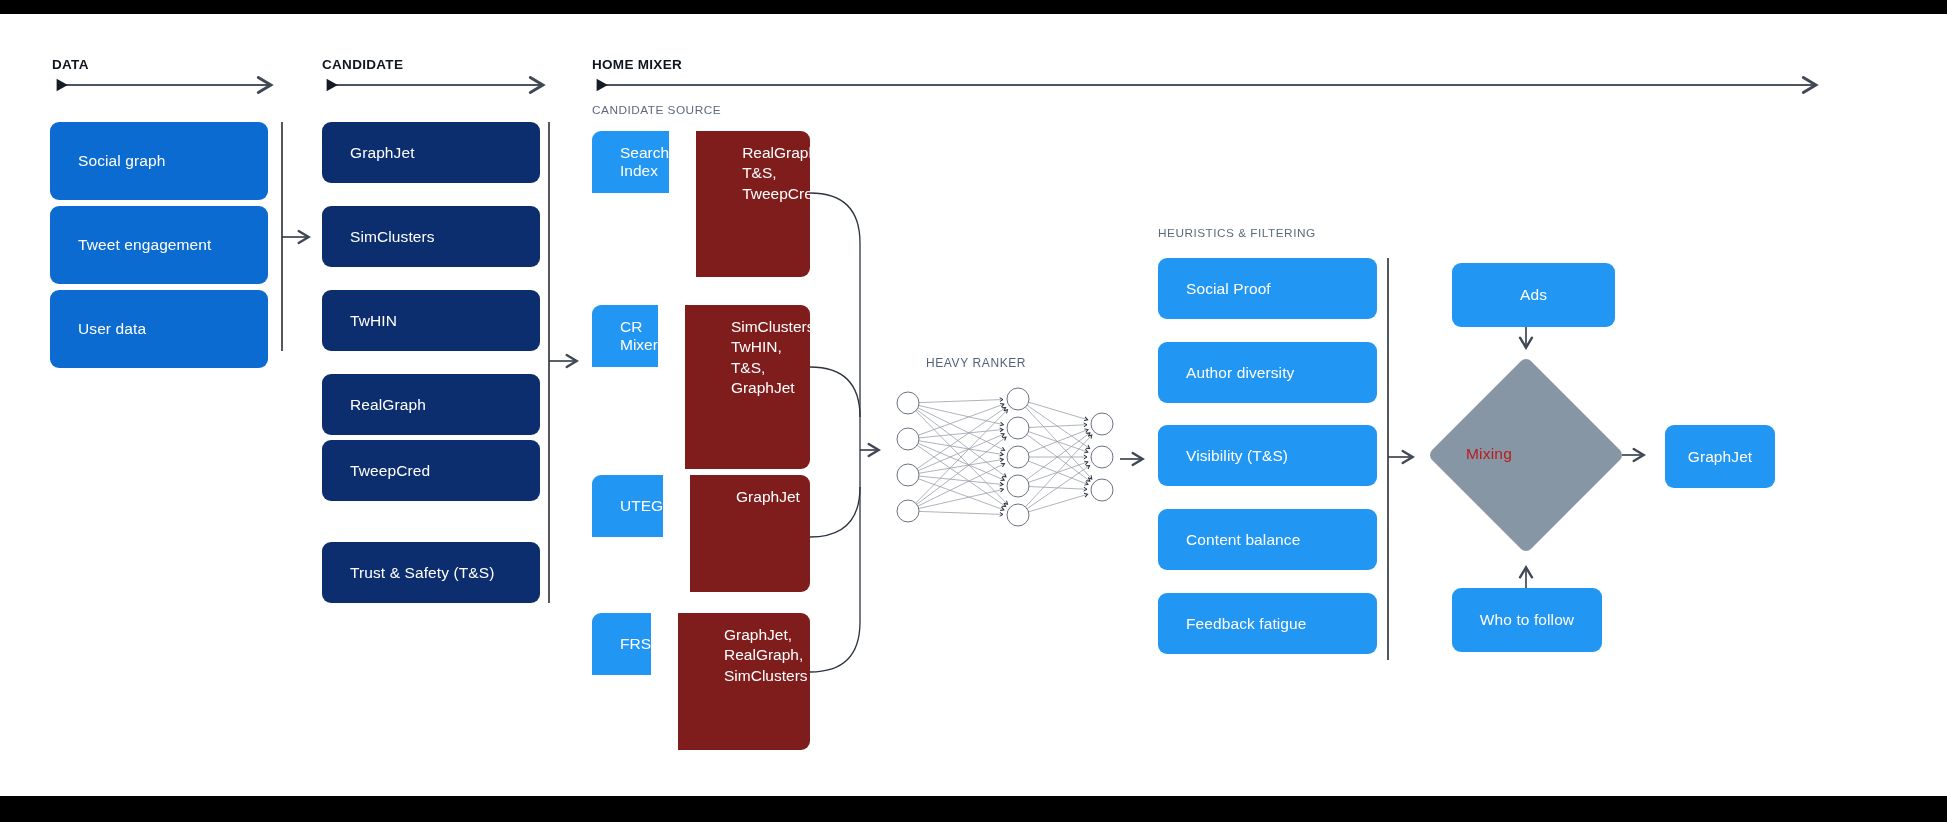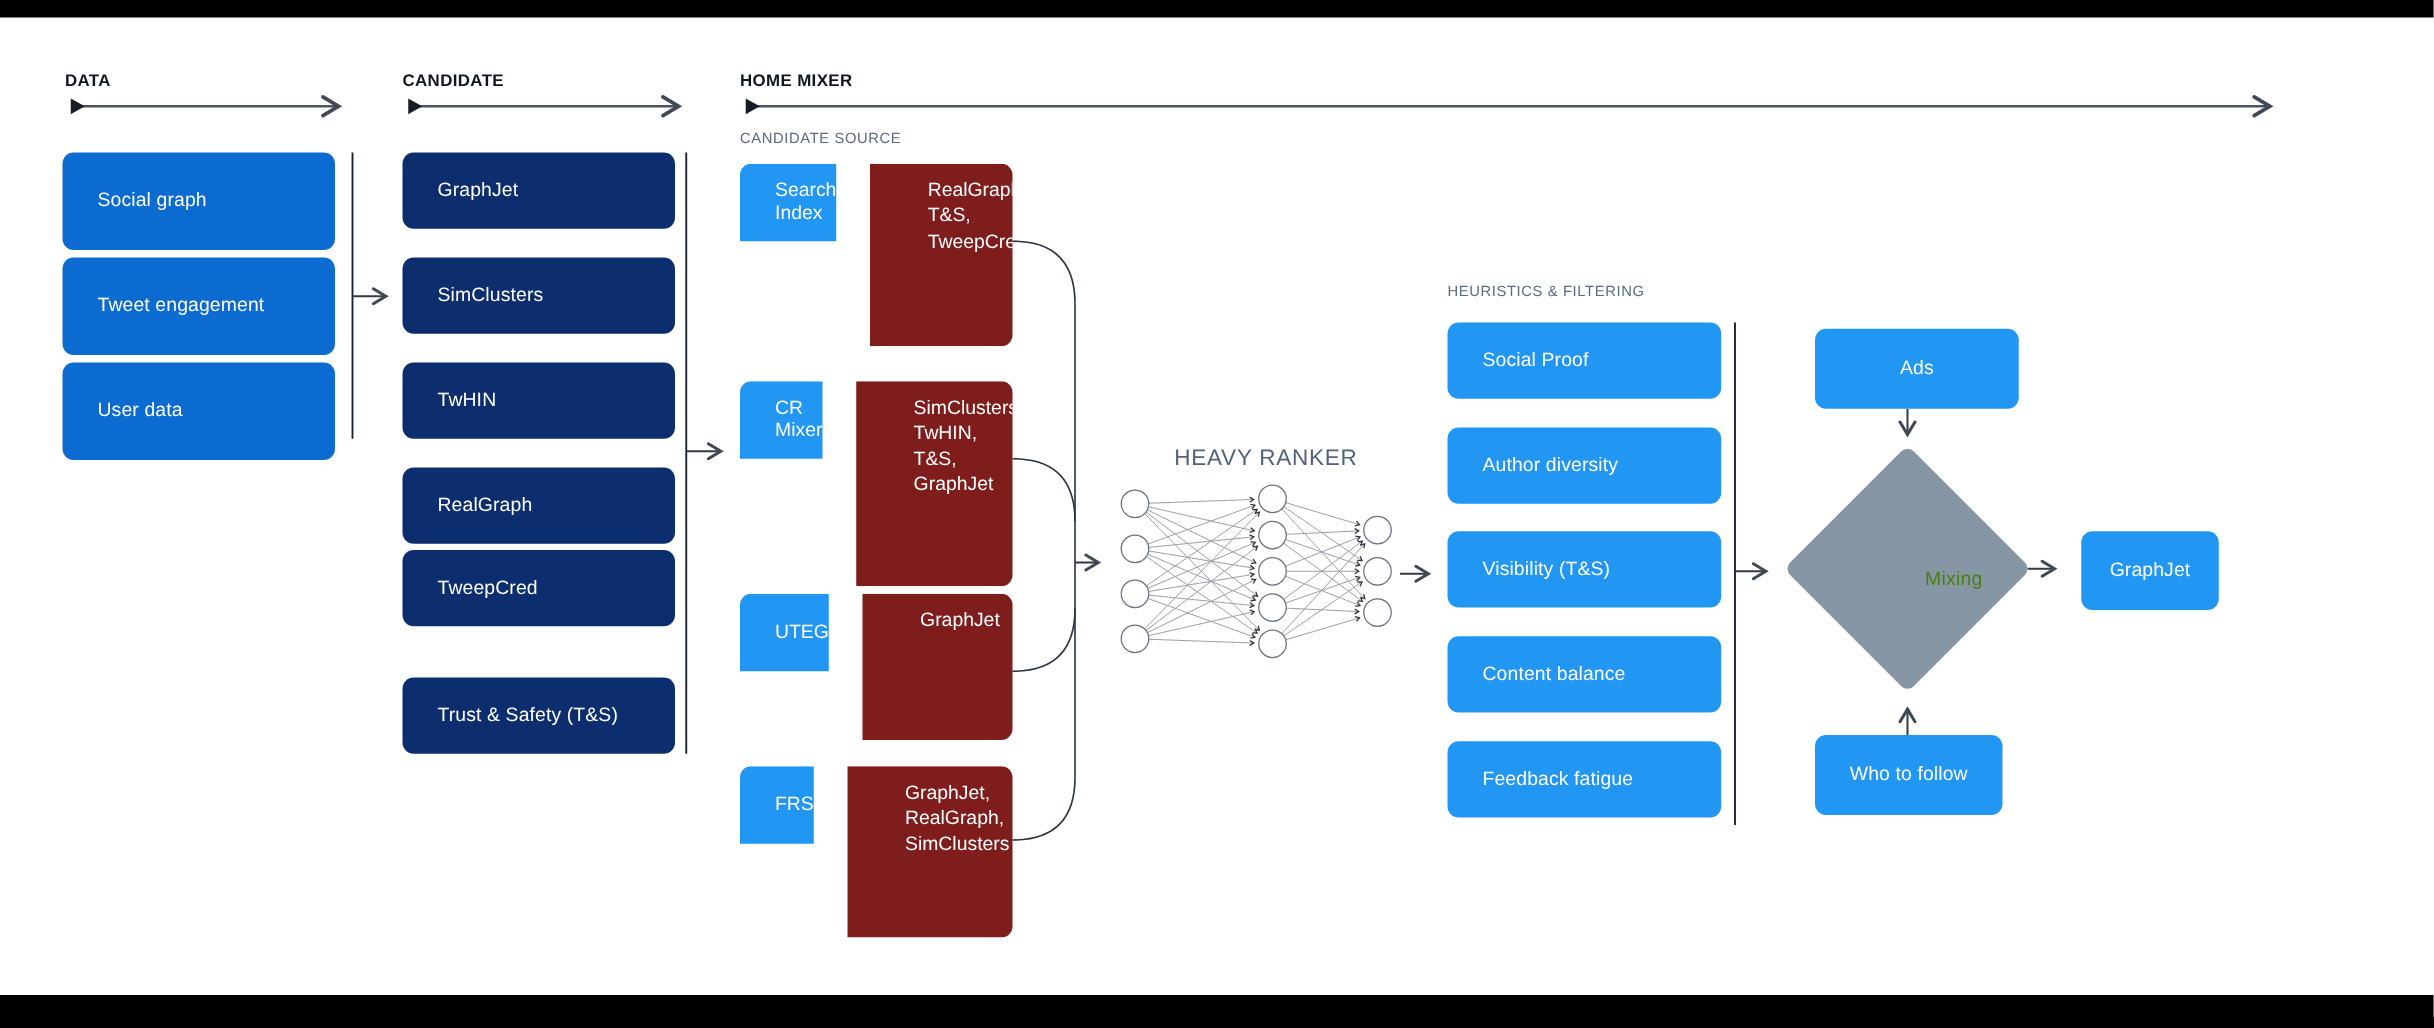--- a/index.html
+++ b/index.html
@@ -7,38 +7,38 @@
     width:1947px;height:822px;position:relative;overflow:hidden;
     font-family:"Liberation Sans", sans-serif;
     -webkit-font-smoothing:antialiased;
   }
   .bar{position:absolute;left:0;width:1947px;background:#000;}
   .bar.top{top:0;height:14px;}
   .bar.bottom{top:796px;height:26px;}
 
   .sec-label{position:absolute;font-size:13.5px;font-weight:700;color:#10161f;letter-spacing:.3px;white-space:nowrap;}
   .sub-label{position:absolute;font-size:11.8px;font-weight:500;color:#5b6b7e;letter-spacing:.5px;white-space:nowrap;}
-  .hr-label{position:absolute;left:926px;top:356px;width:160px;text-align:right;
-            font-size:18px;font-weight:500;color:#52627a;letter-spacing:.6px;white-space:nowrap;}
+  .hr-label{position:absolute;left:926px;top:356px;width:160px;text-align:left;
+            font-size:12px;font-weight:500;color:#52627a;letter-spacing:.6px;white-space:nowrap;}
 
   .box{position:absolute;border-radius:9px;color:#fff;font-size:15.5px;letter-spacing:.1px;
        display:flex;align-items:center;}
   .box.pad{padding-left:28px;}
   .data-box{left:50px;width:190px;height:78px;background:#0b6bd0;}
   .feat-box{left:322px;width:190px;height:61px;background:#0d2e6e;}
   .heur-box{left:1158px;width:191px;height:61px;background:#2196f3;}
 
   .cbox{position:absolute;left:592px;width:218px;border-radius:9px;overflow:hidden;color:#fff;font-size:15.5px;}
   .cbox-head{height:62px;background:#2196f3;display:flex;align-items:center;padding-left:28px;}
   .cbox-sub{background:#7f1d1d;flex:1;padding:12px 22px 0 46px;line-height:1.32;margin-left:27px;}
   .cbox{display:flex;flex-direction:row;}
 
   .action-box{background:#2196f3;justify-content:center;text-align:center;}
-  .mix-label{position:absolute;left:1466px;top:455px;width:120px;text-align:right;
-             color:#4d7c0f;font-size:15.5px;letter-spacing:.2px;}
+  .mix-label{position:absolute;left:1466px;top:445px;width:120px;text-align:left;
+             color:#b91c1c;font-size:15.5px;letter-spacing:.2px;}
 
   svg.connectors{position:absolute;left:0;top:0;width:1947px;height:822px;}
 </style>
 </head>
 <body>
 
 <div class="bar top"></div>
 <div class="bar bottom"></div>
 
 <svg class="connectors" id="conn" viewBox="0 0 1947 822">

